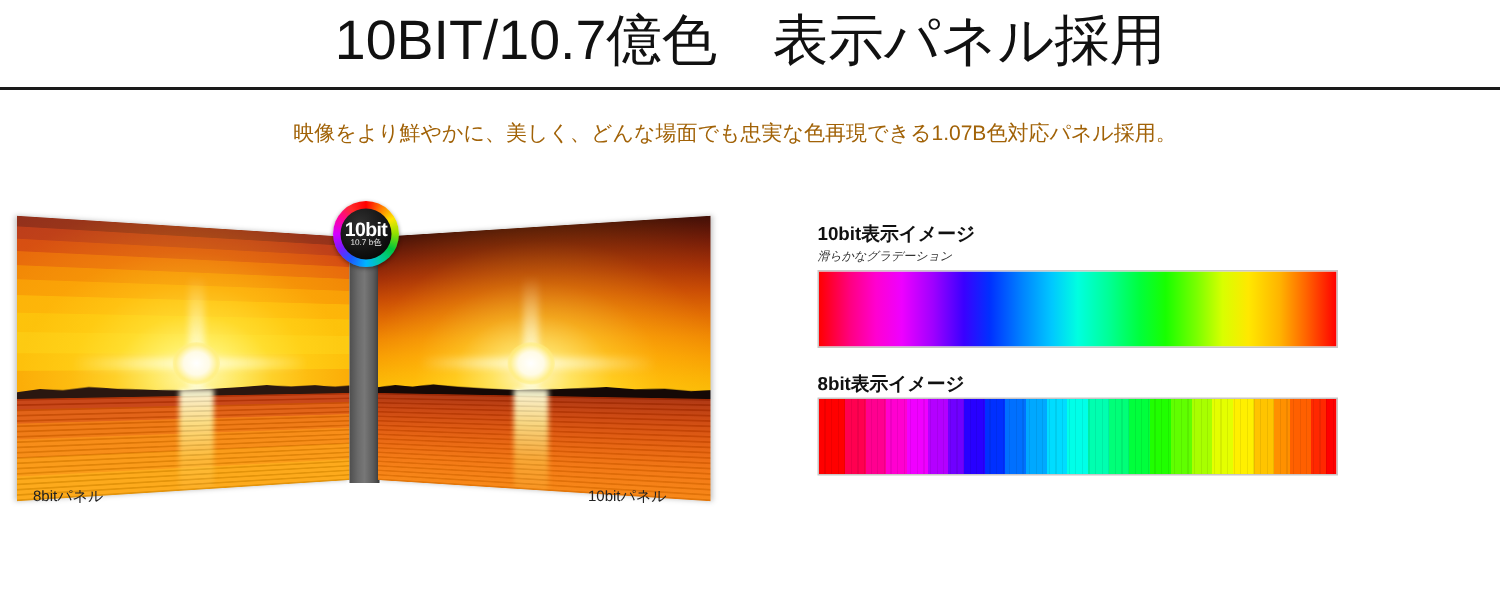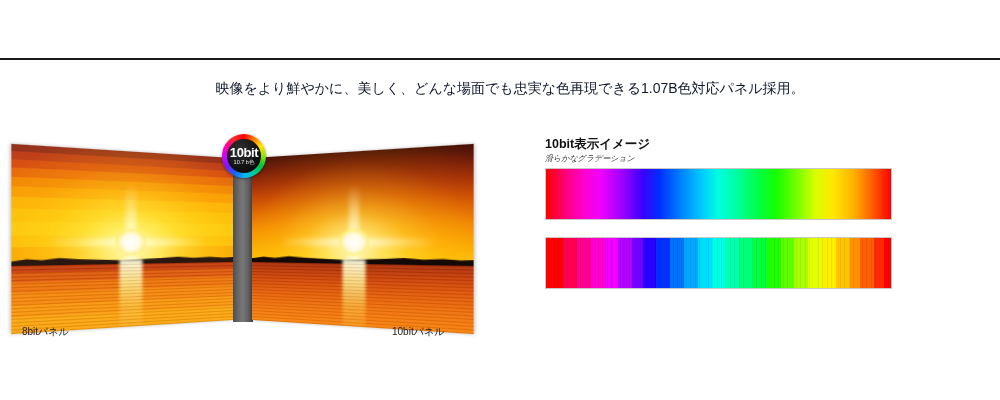--- a/index.html
+++ b/index.html
@@ -42,23 +42,22 @@
     background: #1a1a1a;
   }
   #subtitle {
     position: absolute;
     left: 0;
     top: 78px;
     width: 980px;
     text-align: center;
     font-size: 14px;
     line-height: 20px;
-    color: #0f172a;
+    color: #a16207;
     white-space: pre;
-    padding-left: 20px;
   }
 
   
   #panel-stage {
     position: absolute;
     left: 0;
     top: 130px;
     width: 500px;
     height: 230px;
   }
@@ -305,21 +304,21 @@
     white-space: nowrap;
     line-height: 12px;
   }
   #caption-left  { left: 22px;  top: 196px; }
   #caption-right { left: 392px; top: 196px; text-align: right; }
 
   
   #gradients {
     position: absolute;
     left: 540px;
-    top: 137px;
+    top: 149px;
     width: 400px;
     height: 200px;
   }
   .grad-block { position: absolute; left: 0; width: 400px; }
   #block-10bit { top: 0; }
   #block-8bit  { top: 100px; }
 
   .grad-title {
     font-size: 12.5px;
     font-weight: 700;
@@ -381,20 +380,21 @@
       rgba(255,255,255,0.0) 0px, rgba(255,255,255,0.0) 3.6px,
       rgba(0,0,0,0.07) 3.6px, rgba(0,0,0,0.07) 4.4px);
     pointer-events: none;
   }
 </style>
 </head>
 <body>
 
 <div id="page">
 
+  <div id="header-title">10BIT/10.7億色　表示パネル採用</div>
   <div id="header-rule"></div>
   <div id="subtitle">映像をより鮮やかに、美しく、どんな場面でも忠実な色再現できる1.07B色対応パネル採用。</div>
 
   <div id="panel-stage">
 
     <div class="tv-wrap" id="tv-left">
       <div class="scene">
         <div class="sky"></div>
         <div class="glow"></div>
         <div class="ray-h"></div>
@@ -437,18 +437,19 @@
 
   <div id="gradients">
 
     <div class="grad-block" id="block-10bit">
       <div class="grad-title">10bit表示イメージ</div>
       <div class="grad-note">滑らかなグラデーション</div>
       <div class="grad-bar" id="bar-10bit"></div>
     </div>
 
     <div class="grad-block" id="block-8bit">
+      <div class="grad-title">8bit表示イメージ</div>
       <div class="grad-bar" id="bar-8bit"></div>
     </div>
 
   </div>
 
 </div>
 
 </body></html>

